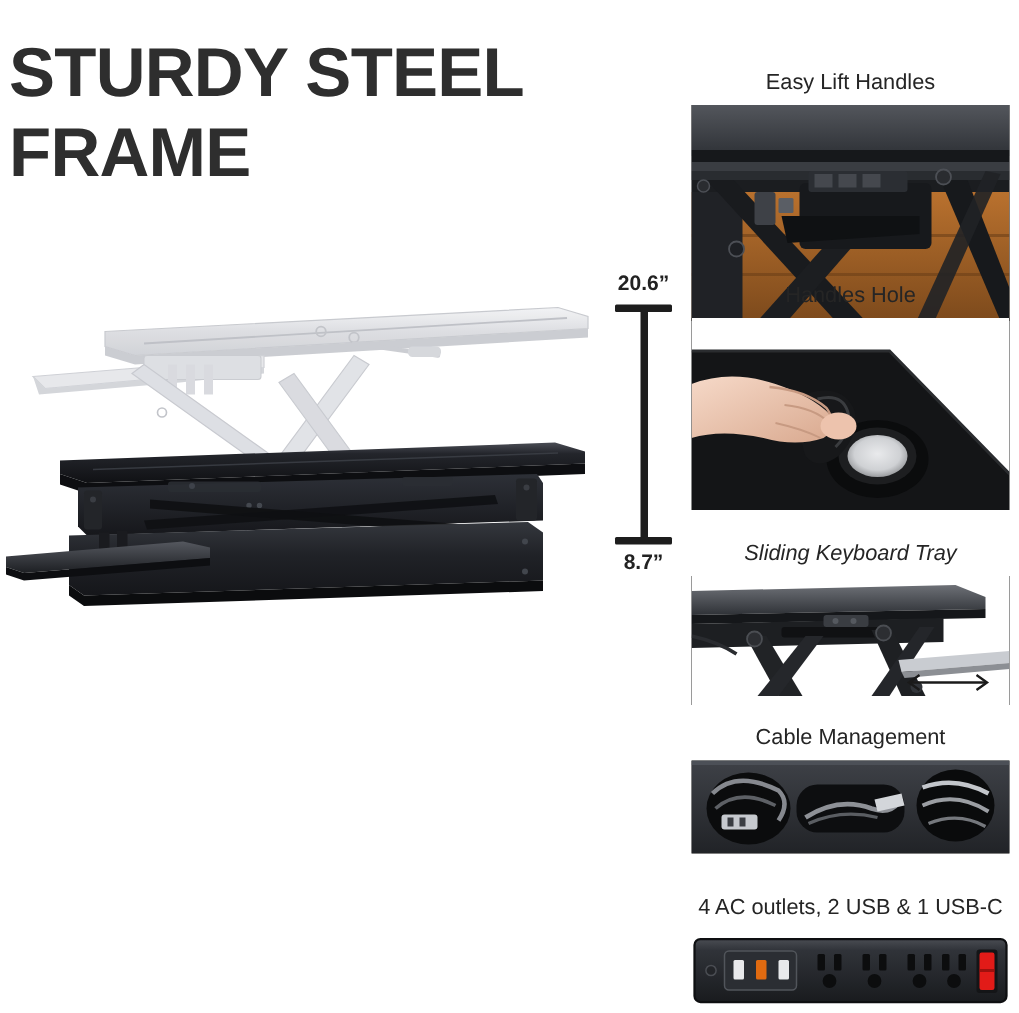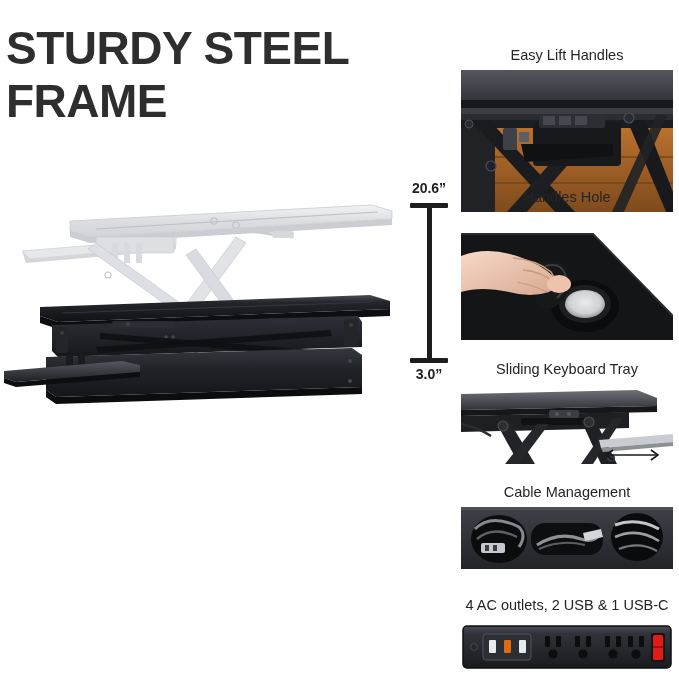--- a/index.html
+++ b/index.html
@@ -102,21 +102,21 @@
     width: 212px;
     overflow: hidden;
     background: #1a1a1a;
   }
 
   
   #block-lift-handles   { top: 0px; margin-top: 48px; }
   #block-lift-handles   .feature-photo { top: 22px; height: 144px; }
   #block-grommet        { top: 190px; }
   #block-grommet        .feature-photo { top: 22px; height: 128px; }
-  #block-keyboard-tray  { top: 362px; }
+  #block-keyboard-tray  { top: 362px; font-style: italic; }
   #block-keyboard-tray  .feature-photo { top: 22px; height: 86px; }
   #block-cable-mgmt     { top: 485px; }
   #block-cable-mgmt     .feature-photo { top: 22px; height: 62px; }
   #block-outlets        { top: 598px; }
   #block-outlets        .feature-photo { top: 22px; height: 55px; background: transparent; }
 
   .feature-photo svg { display: block; }
 
   
   #slide-arrow {
@@ -226,21 +226,21 @@
         <path d="M4 193 L16 197 L140 187 L140 192 L16 202 L4 198 Z" fill="#0d0e11"></path>
       </g>
     </svg>
   </div>
 
   <div id="dimension-ruler">
     <div class="dim-label" id="dim-top-label">20.6”</div>
     <div class="dim-cap" id="dim-cap-top"></div>
     <div id="dim-shaft"></div>
     <div class="dim-cap" id="dim-cap-bottom"></div>
-    <div class="dim-label" id="dim-bottom-label">3.0”</div>
+    <div class="dim-label" id="dim-bottom-label">8.7”</div>
   </div>
 
 </div>
 
 <div id="right-column">
 
   <div class="feature-block" id="block-lift-handles">
     <div class="feature-caption">Easy Lift Handles</div>
     <div class="feature-photo">
       <svg width="212" height="144" viewBox="0 0 212 144" xmlns="http://www.w3.org/2000/svg">

